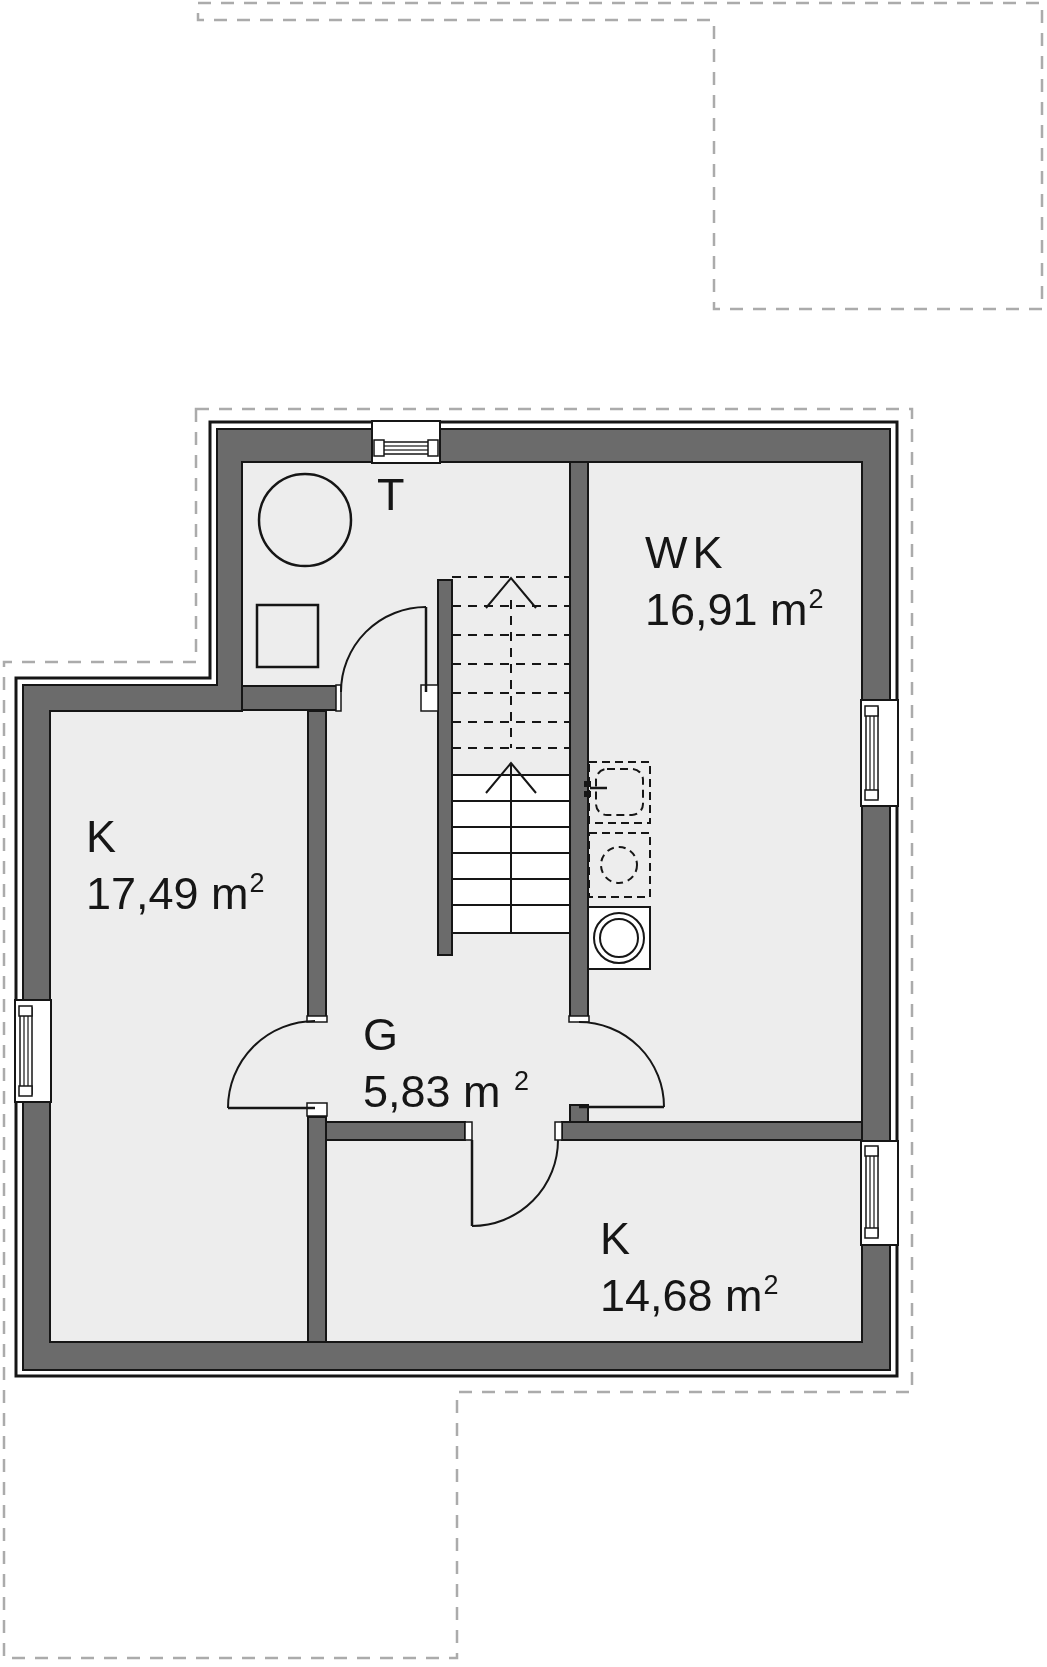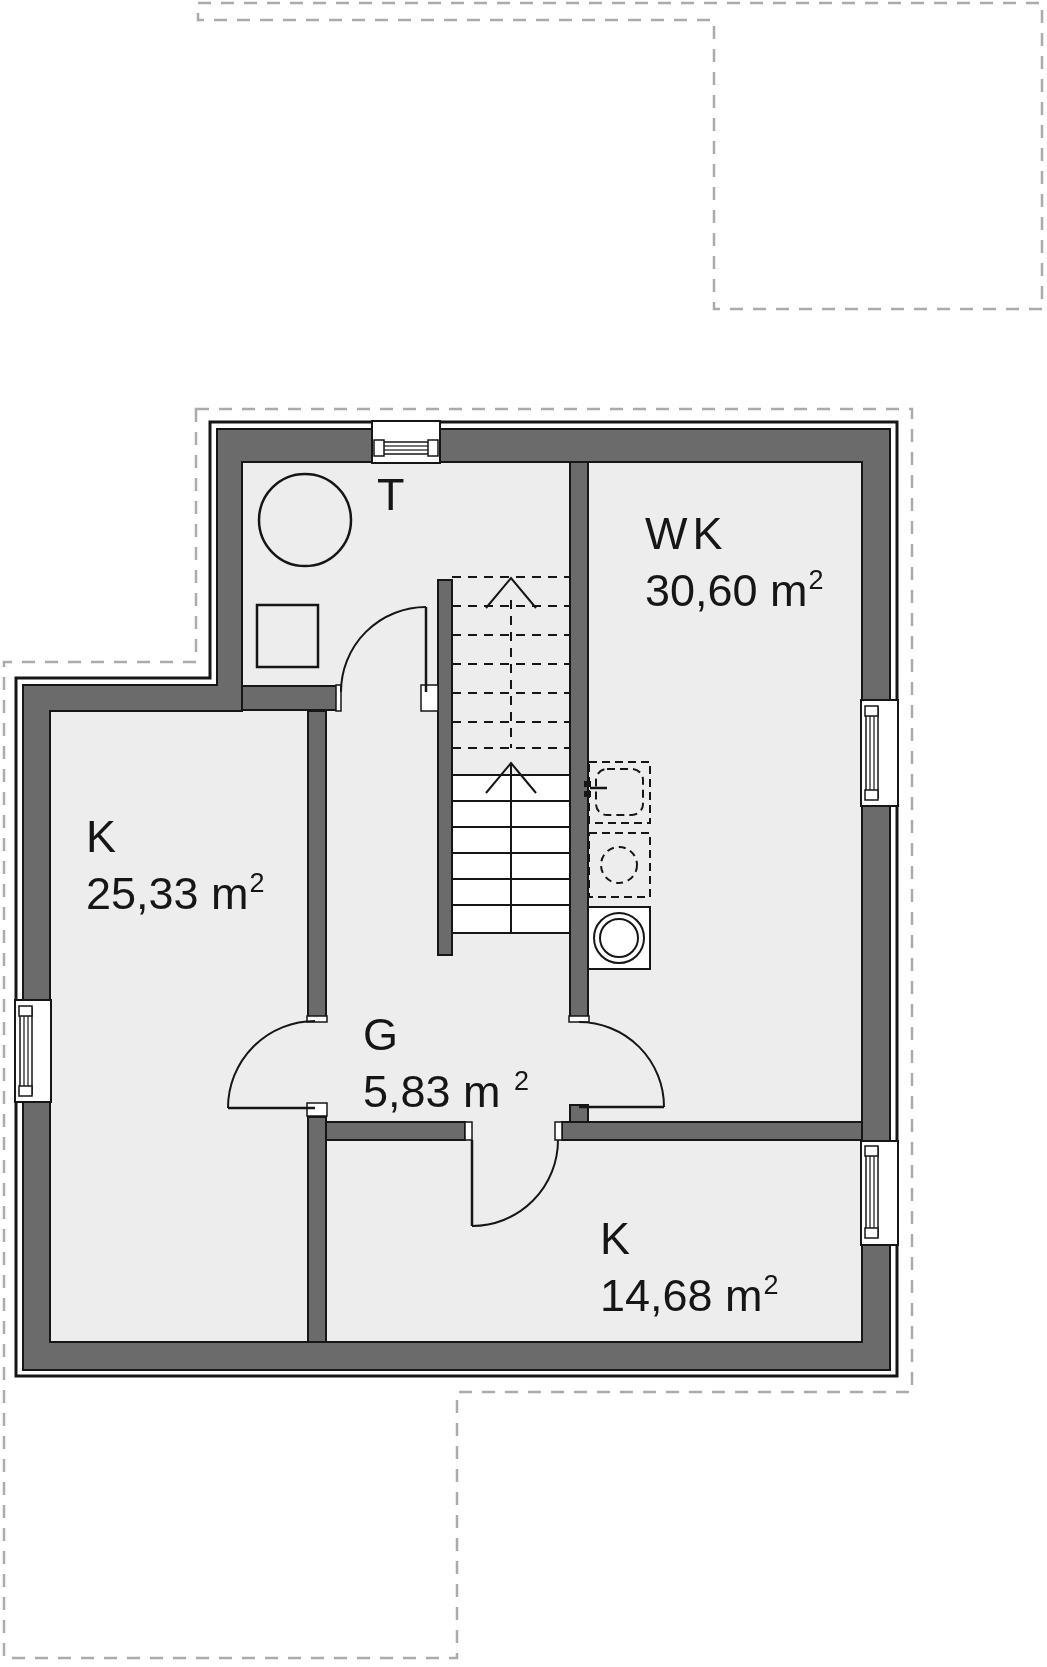--- a/index.html
+++ b/index.html
@@ -149,28 +149,28 @@
       <line x1="472" y1="1140" x2="472" y2="1226" stroke-width="2.5"></line>
       <path d="M472,1226 A86,86 0 0 0 558,1140" stroke-width="2"></path>
     </g>
   </g>
 </svg>
 
   <div class="room-label" style="left:377px;top:466px;">
     <span class="rname">T</span>
   </div>
 
-  <div class="room-label wide" style="left:645px;top:505px;">
+  <div class="room-label wide" style="left:645px;top:524px;">
     <span class="rname">WK</span>
-    <span><span>30,60 m</span><sup>2</sup></span>
+    <span><span>16,91 m</span><sup>2</sup></span>
   </div>
 
   <div class="room-label" style="left:86px;top:808px;">
     <span class="rname">K</span>
-    <span><span>25,33 m</span><sup>2</sup></span>
+    <span><span>17,49 m</span><sup>2</sup></span>
   </div>
 
   <div class="room-label" style="left:363px;top:1006px;">
     <span class="rname">G</span>
     <span><span>5,83 m&nbsp;</span><sup>2</sup></span>
   </div>
 
   <div class="room-label" style="left:600px;top:1210px;">
     <span class="rname">K</span>
     <span><span>14,68 m</span><sup>2</sup></span>

